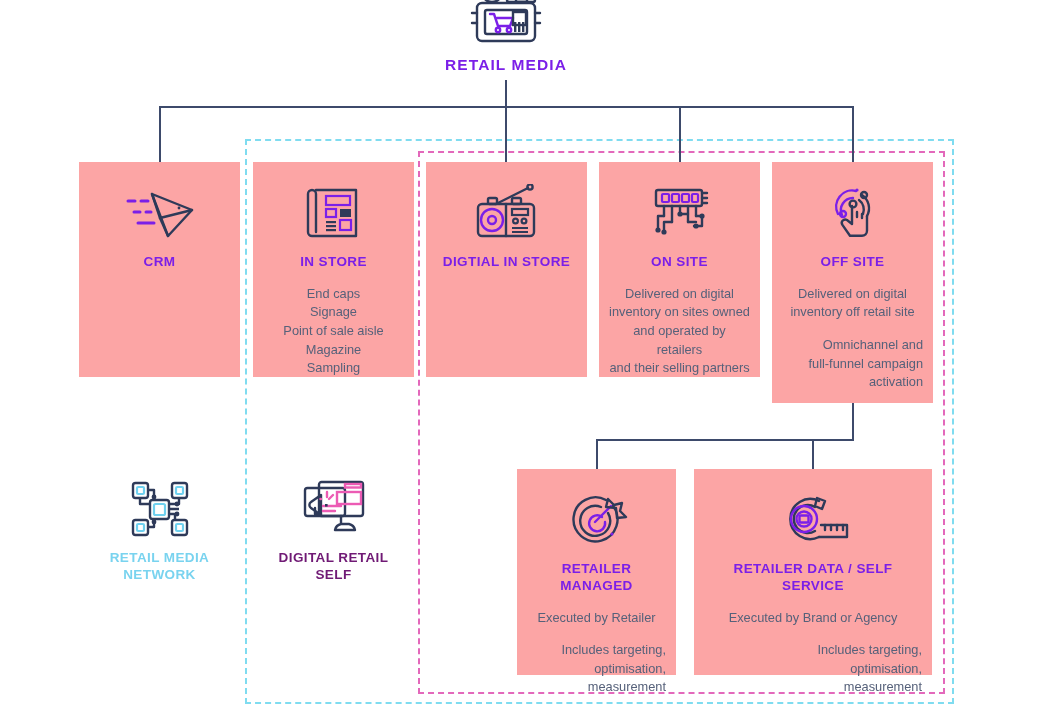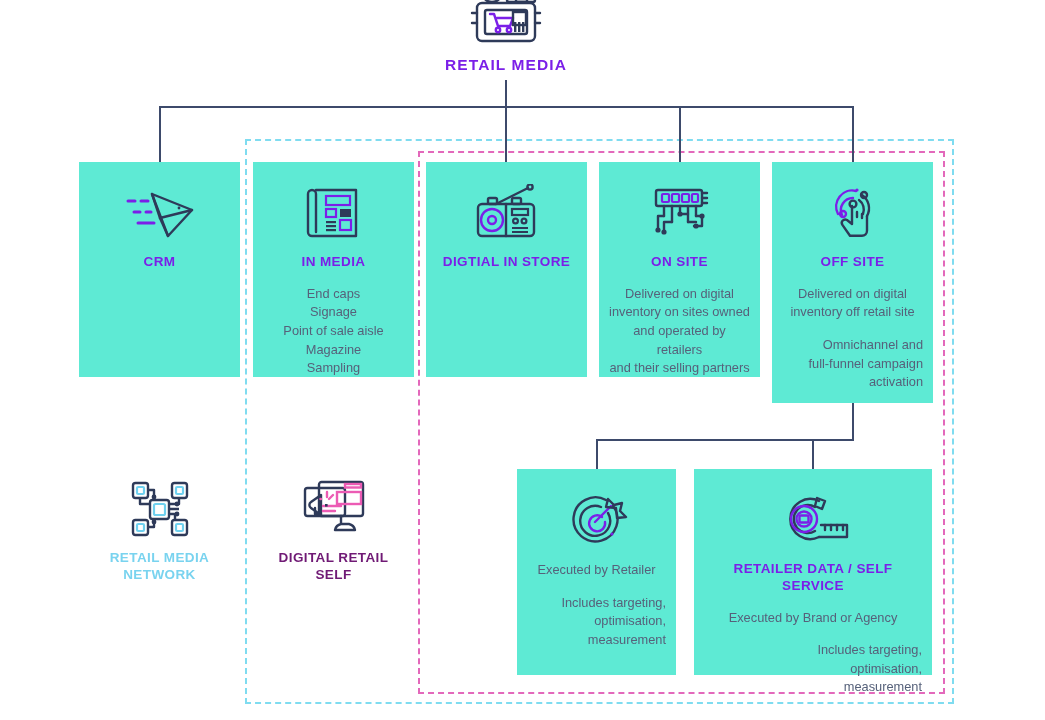--- a/index.html
+++ b/index.html
@@ -35,21 +35,21 @@
     position: absolute;
     background: #3d4a6b;
   }
   .line.h { height: 2px; }
   .line.v { width: 2px; }
 
   
   .card {
     position: absolute;
     box-sizing: border-box;
-    background: #5eead4;
+    background: #fca5a5;
     text-align: center;
     padding: 20px 10px 14px 10px;
   }
   .card.plain {
     background: transparent;
     padding-top: 8px;
   }
   .card-icon {
     height: 62px;
     display: flex;
@@ -180,21 +180,21 @@
           <rect x="36" y="36" width="11" height="10"></rect>
         </g>
         <g fill="#2e3a59">
           <rect x="36" y="25" width="11" height="8"></rect>
           <rect x="22" y="37" width="10" height="2.2"></rect>
           <rect x="22" y="41" width="10" height="2.2"></rect>
           <rect x="22" y="45" width="10" height="2.2"></rect>
         </g>
       </svg>
     </div>
-    <div class="card-title">IN MEDIA</div>
+    <div class="card-title">IN STORE</div>
     <div class="card-body">
       <p class="para">
         <span>End caps</span><br>
         <span>Signage</span><br>
         <span>Point of sale aisle</span><br>
         <span>Magazine</span><br>
         <span>Sampling</span>
       </p>
     </div>
   </div>
@@ -365,20 +365,21 @@
         <g fill="none" stroke="#7b1fe8" stroke-width="2.4" stroke-linecap="round">
           <path d="M36 26 A8 8 0 1 0 39 31"></path>
           <path d="M29 31 l16 -16"></path>
         </g>
         <g fill="none" stroke="#2e3a59" stroke-width="2.4" stroke-linejoin="round">
           <path d="M42 8 l6 6 l8 -2 l-2 8 l6 6 l-9 1 l-1 -10 l-10 -1 z"></path>
         </g>
         <circle cx="46" cy="43" r="1.5" fill="#7b1fe8"></circle>
       </svg>
     </div>
+    <div class="card-title">RETAILER MANAGED</div>
     <div class="card-body">
       <p class="para">
         <span>Executed by Retailer</span>
       </p>
       <p class="para">
         <span>Includes targeting,</span><br>
         <span>optimisation,</span><br>
         <span>measurement</span>
       </p>
     </div>

